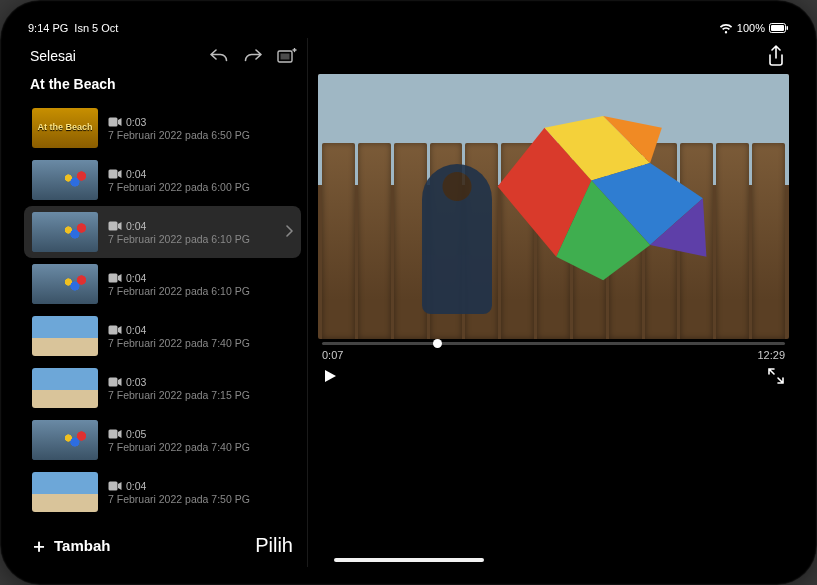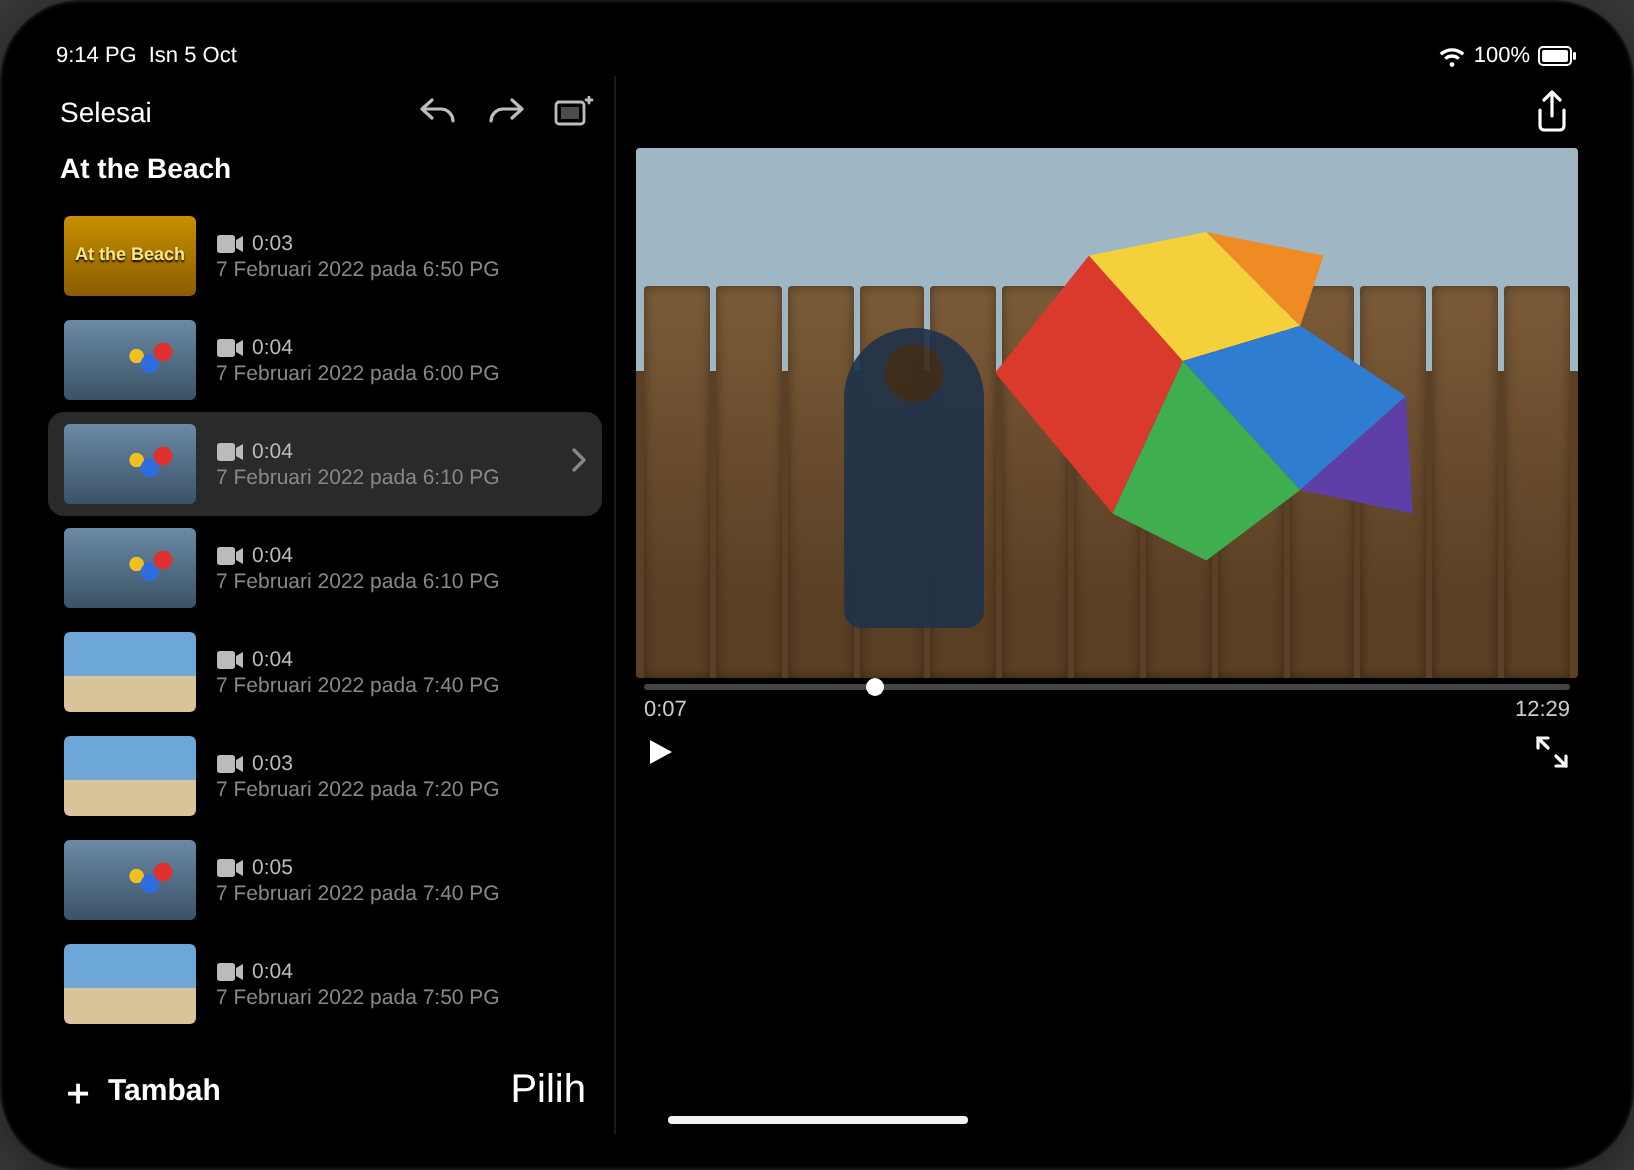--- a/index.html
+++ b/index.html
@@ -353,21 +353,21 @@
             <div class="clip">
               <div class="thumb beach"></div>
               <div class="clip-meta">
                 <div class="clip-top">
                   <span class="cam-icon"><svg width="14" height="10" viewBox="0 0 14 10">
                       <rect x="0.5" y="0.5" width="9" height="9" rx="1.5" fill="currentColor"></rect>
                       <path d="M10 3l3.5-2v8L10 7" fill="currentColor"></path>
                     </svg></span>
                   <span>0:03</span>
                 </div>
-                <div>7 Februari 2022 pada 7:20 PG</div>
+                <div>7 Februari 2022 pada 7:15 PG</div>
               </div>
               <span class="chevron"><svg width="8" height="12" viewBox="0 0 8 12">
                   <path d="M2 1l5 5-5 5" fill="none" stroke="currentColor" stroke-width="1.6" stroke-linecap="round" stroke-linejoin="round"></path>
                 </svg></span>
             </div>
             <div class="clip">
               <div class="thumb kite"></div>
               <div class="clip-meta">
                 <div class="clip-top">
                   <span class="cam-icon"><svg width="14" height="10" viewBox="0 0 14 10">

